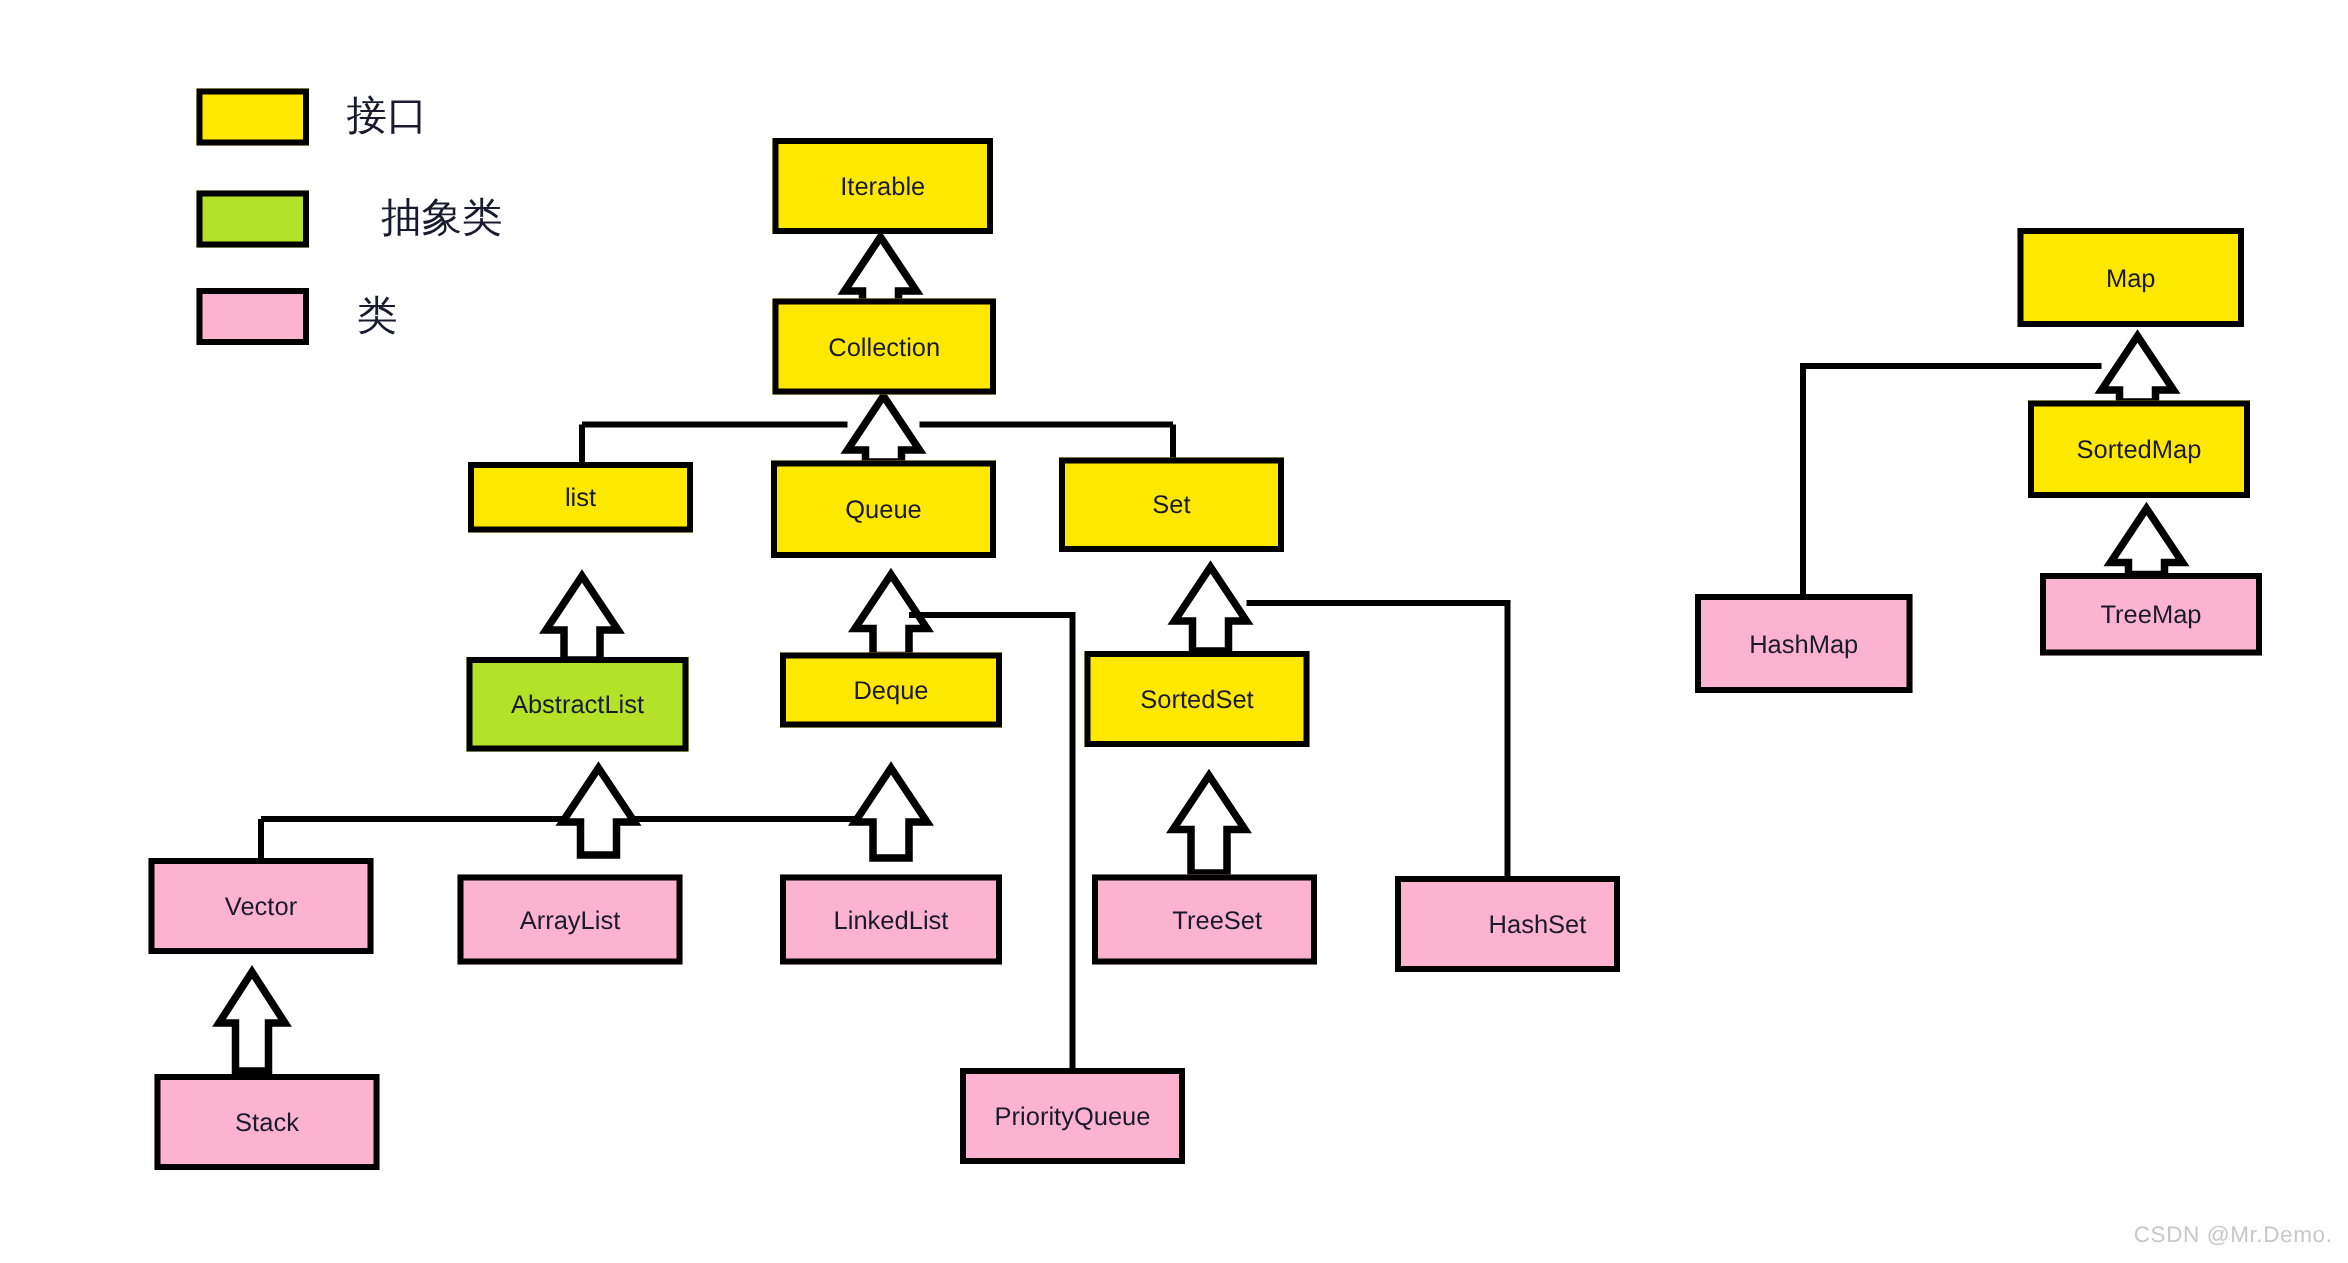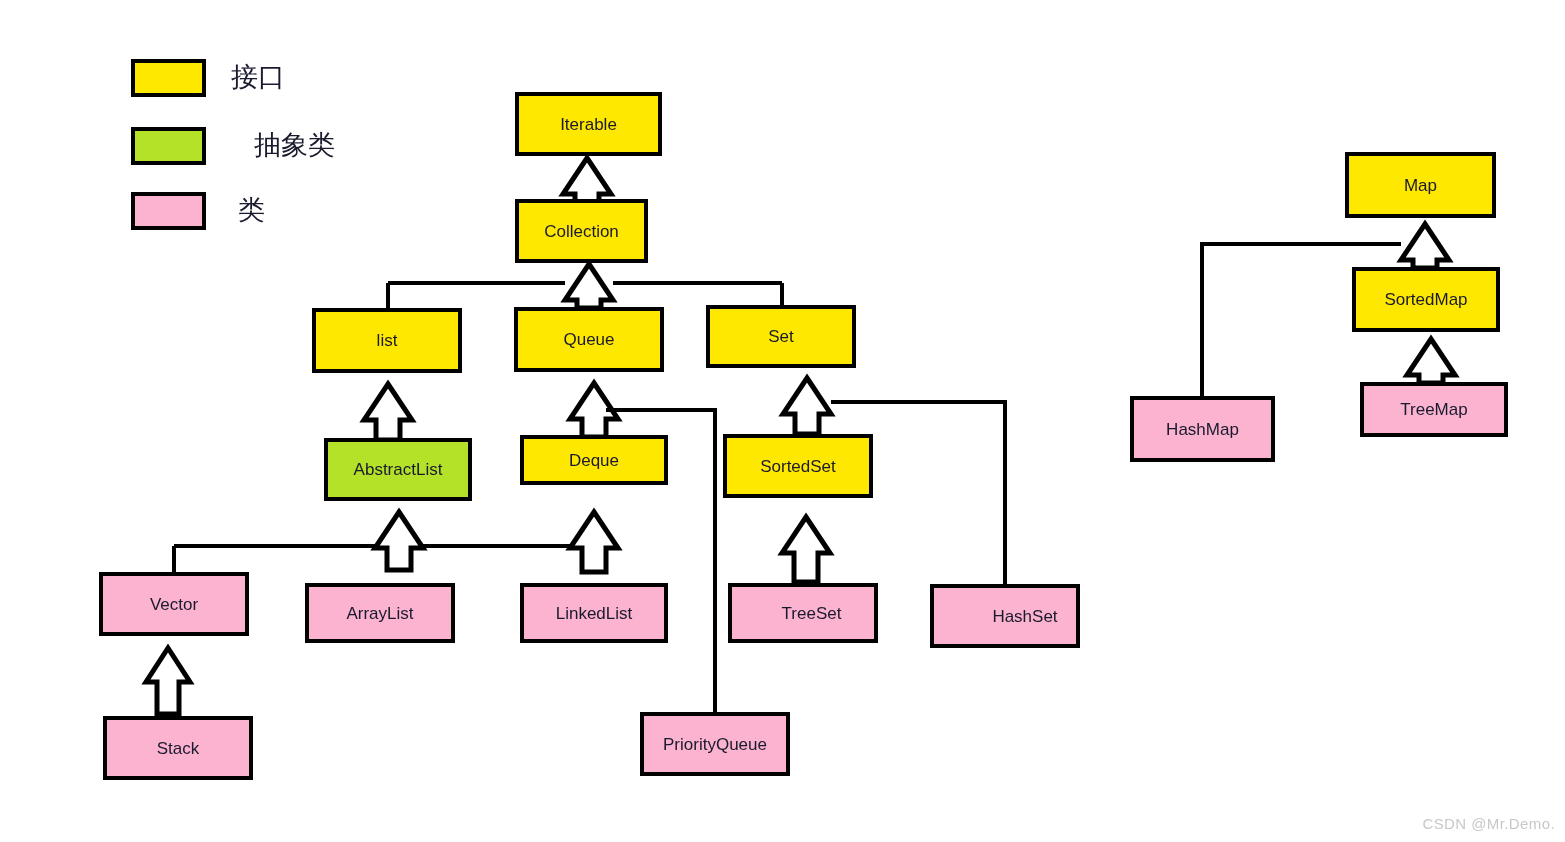--- a/index.html
+++ b/index.html
@@ -141,37 +141,37 @@
   <div class="legend-swatch abs" style="left:131px; top:127px;"></div>
   <div class="legend-label" style="left:226px; top:132px;margin-left:28px;">抽象类</div>
 
   <div class="legend-swatch cls" style="left:131px; top:192px;"></div>
   <div class="legend-label" style="left:238px; top:197px;">类</div>
 
   <div class="node iface" style="left:515px; top:92px; width:147px; height:64px;">
     <span class="label">Iterable</span>
   </div>
 
-  <div class="node iface" style="left:515px; top:199px; width:133px; height:64px;">
+  <div class="node iface" style="left:515px; top:199px; width:149px; height:64px;">
     <span class="label">Collection</span>
   </div>
 
-  <div class="node iface" style="left:312px; top:308px; width:150px; height:65px;">
+  <div class="node iface" style="left:312px; top:308px; width:150px; height:47px;">
     <span class="label">list</span>
   </div>
 
   <div class="node iface" style="left:514px; top:307px; width:150px; height:65px;">
     <span class="label">Queue</span>
   </div>
 
   <div class="node iface" style="left:706px; top:305px; width:150px; height:63px;">
     <span class="label">Set</span>
   </div>
 
-  <div class="node abs overflow" style="left:311px; top:438px; width:148px; height:63px;margin-left:13px;">
+  <div class="node abs overflow" style="left:311px; top:438px; width:148px; height:63px;">
     <span class="label">AbstractList</span>
   </div>
 
   <div class="node iface" style="left:520px; top:435px; width:148px; height:50px;">
     <span class="label">Deque</span>
   </div>
 
   <div class="node iface" style="left:723px; top:434px; width:150px; height:64px;">
     <span class="label">SortedSet</span>
   </div>

